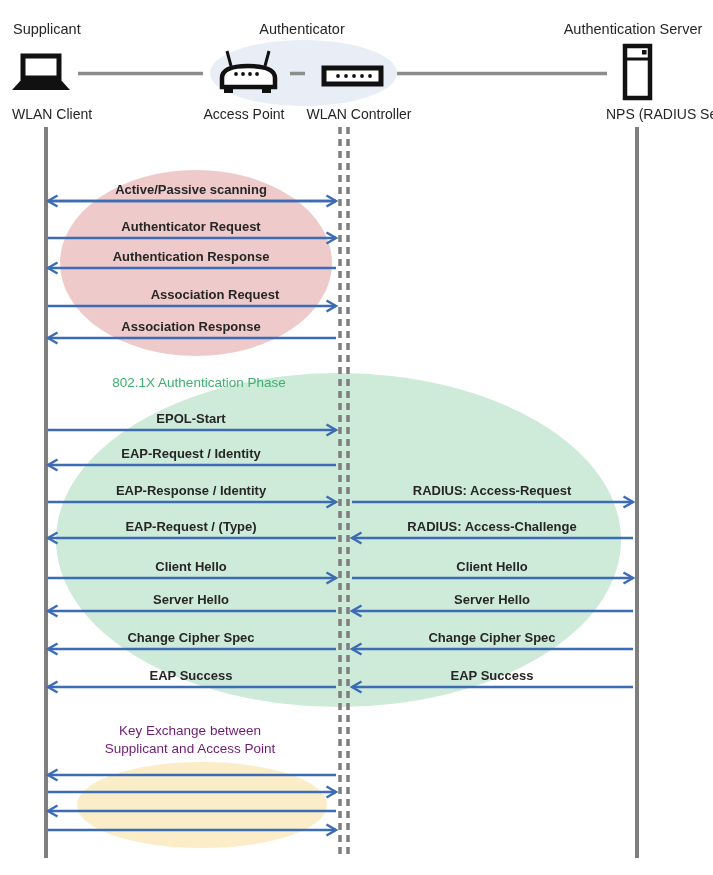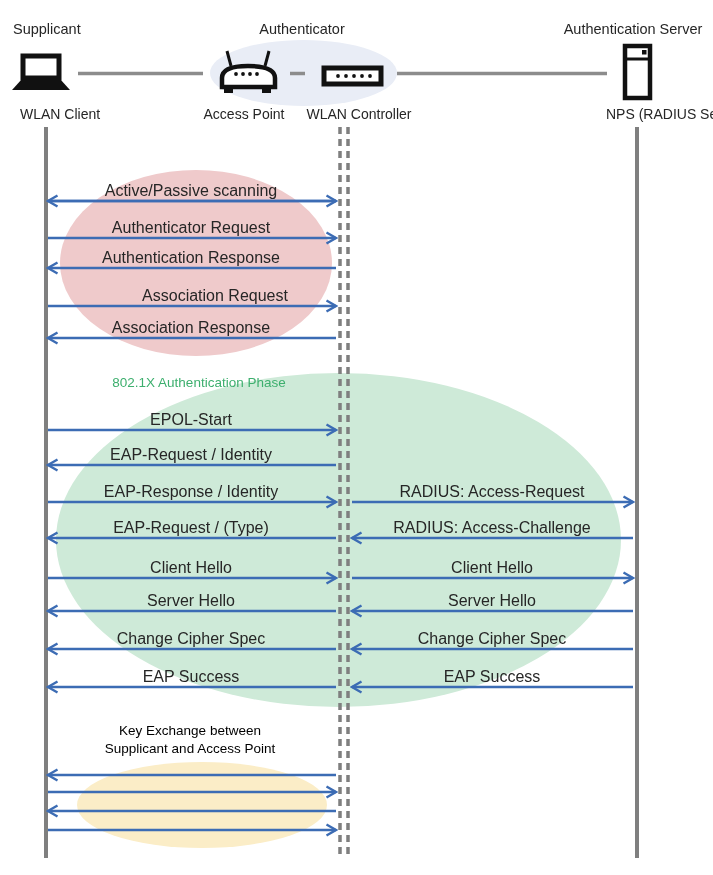--- a/index.html
+++ b/index.html
@@ -23,21 +23,21 @@
   .arrow-line { fill: none; stroke: var(--arrow, #3C6CB4); stroke-width: 2.4; }
   .arrow-head-path { fill: none; stroke: var(--arrow, #3C6CB4); stroke-width: 2.4; }
   .lifeline { stroke: var(--lifeline, #7F7F7F); stroke-width: 4; fill: none; }
   .lifeline.dashed { stroke-width: 3.5; stroke-dasharray: 7 5; }
   .connector { stroke: #8C8C8C; stroke-width: 3.5; fill: none; }
   .icon-stroke { fill: #ffffff; stroke: #111111; }
   .icon-fill { fill: #111111; stroke: none; }
 
   .txt { position: absolute; white-space: nowrap; z-index: 3; }
   .ctr { transform: translateX(-50%); }
-  .msg { font-size: 16px; }
+  .msg { font-size: 13px; font-weight: bold; }
   .role { font-size: 14.5px; }
   .dev { font-size: 14px; }
   .phase-title { font-size: 13.5px; }
   .two-line { white-space: pre-line; text-align: center; line-height: 18px; }
 </style>
 </head>
 <body>
 
 <div class="canvas">
 
@@ -120,21 +120,21 @@
     <path class="arrow-line" d="M336,775 H48" marker-end="url(#ah)"></path>
     <path class="arrow-line" d="M48,792 H336" marker-end="url(#ah)"></path>
     <path class="arrow-line" d="M336,811 H48" marker-end="url(#ah)"></path>
     <path class="arrow-line" d="M48,830 H336" marker-end="url(#ah)"></path>
   </svg>
 
   <div class="txt role" style="left:13px; top:21px;">Supplicant</div>
   <div class="txt role ctr" style="left:302px; top:21px;">Authenticator</div>
   <div class="txt role ctr" style="left:633px; top:21px;">Authentication Server</div>
 
-  <div class="txt dev" style="left:12px; top:106px;margin-left:8px;">WLAN Client</div>
+  <div class="txt dev" style="left:12px; top:106px;">WLAN Client</div>
   <div class="txt dev ctr" style="left:244px; top:106px;">Access Point</div>
   <div class="txt dev ctr" style="left:359px; top:106px;">WLAN Controller</div>
   <div class="txt dev ctr" style="left:635px; top:106px;margin-left:41px;">NPS (RADIUS Server)</div>
 
   <div class="txt msg ctr" style="left:191px; top:182px;">Active/Passive scanning</div>
   <div class="txt msg ctr" style="left:191px; top:219px;">Authenticator Request</div>
   <div class="txt msg ctr" style="left:191px; top:249px;">Authentication Response</div>
   <div class="txt msg ctr" style="left:191px; top:287px;margin-left:24px;">Association Request</div>
   <div class="txt msg ctr" style="left:191px; top:319px;">Association Response</div>
 
@@ -148,16 +148,16 @@
   <div class="txt msg ctr" style="left:191px; top:630px;">Change Cipher Spec</div>
   <div class="txt msg ctr" style="left:191px; top:668px;">EAP Success</div>
 
   <div class="txt msg ctr" style="left:492px; top:483px;">RADIUS: Access-Request</div>
   <div class="txt msg ctr" style="left:492px; top:519px;">RADIUS: Access-Challenge</div>
   <div class="txt msg ctr" style="left:492px; top:559px;">Client Hello</div>
   <div class="txt msg ctr" style="left:492px; top:592px;">Server Hello</div>
   <div class="txt msg ctr" style="left:492px; top:630px;">Change Cipher Spec</div>
   <div class="txt msg ctr" style="left:492px; top:668px;">EAP Success</div>
 
-  <div class="txt phase-title ctr two-line" style="left: 190px; top: 722px; color: #000000;">Key Exchange between
+  <div class="txt phase-title ctr two-line" style="left: 190px; top: 722px; color: #701a75;">Key Exchange between
 Supplicant and Access Point</div>
 
 </div>
 
 </body></html>

